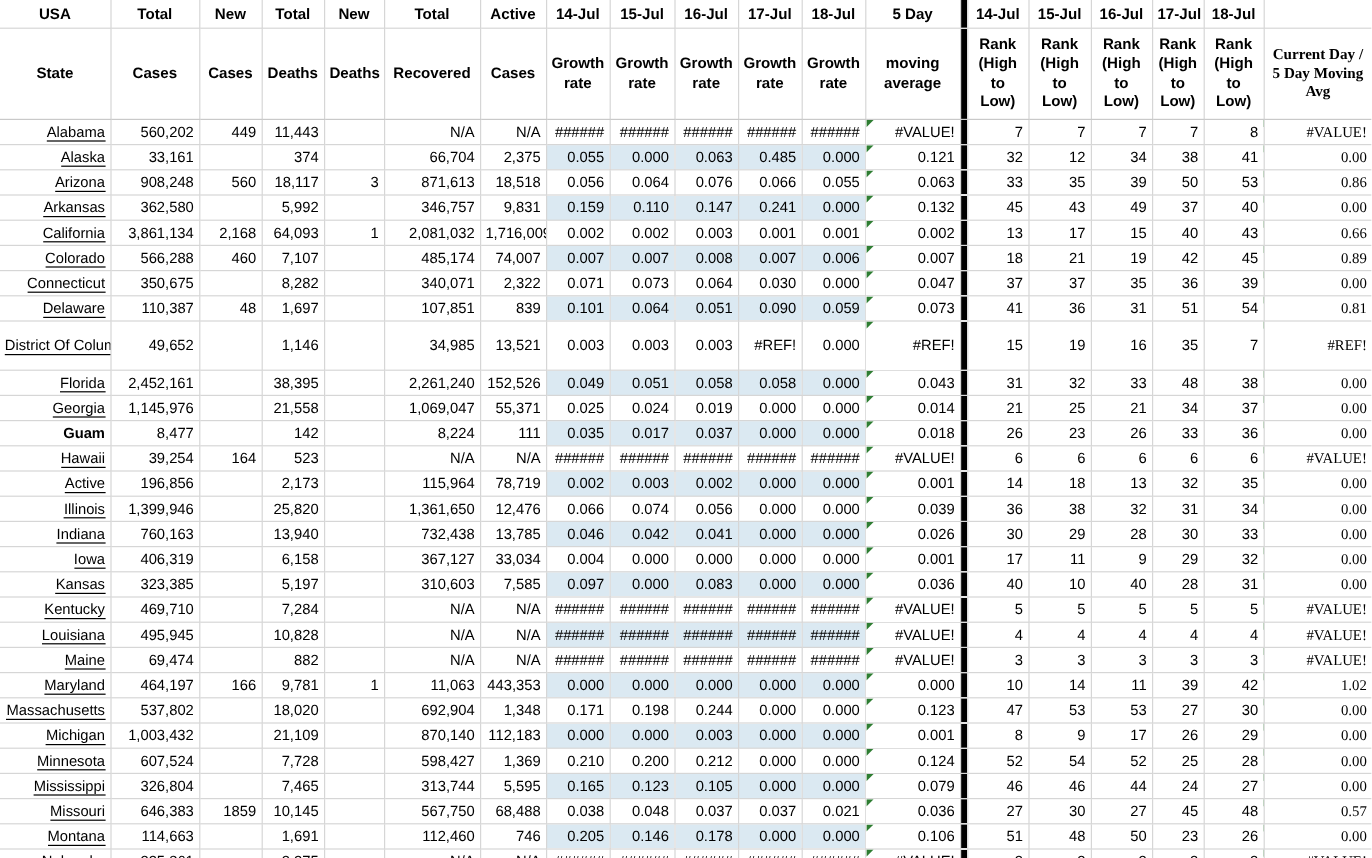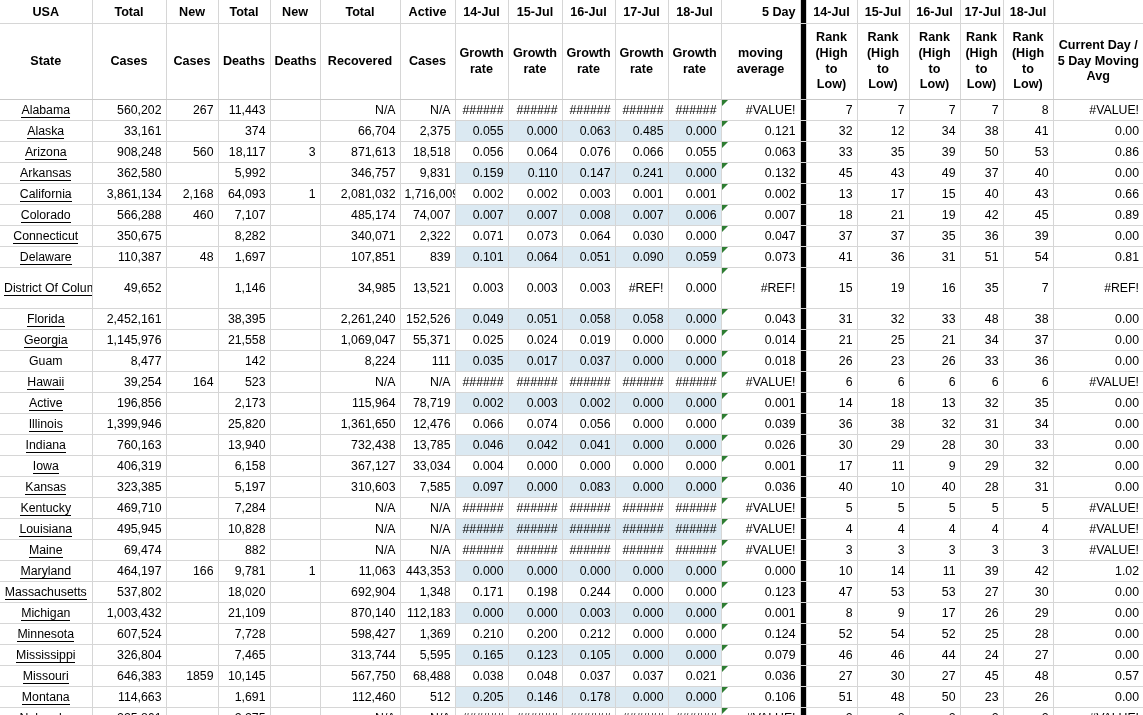--- a/index.html
+++ b/index.html
@@ -44,32 +44,32 @@
     line-height:1.25;
     border-bottom:1px solid #c9c9c9;
   }
   tr.hdr-top td.lbl-left, tr.hdr-main td.lbl-left{ text-align:center; }
 
   
   tr.datarow td{ height:20px; }
   tr.datarow.tall td{ height:40px; }
 
   td.state{
-    text-align:center;
+    text-align:right;
     font-weight:bold;
     font-size:12.3px;
     padding-left:2px;
     white-space:normal;
     line-height:1.22;
   }
   td.state span.link{
     border-bottom:1px solid #000;
     display:inline;
   }
-  td.state span.plain{ border-bottom:none; }
+  td.state span.plain{ border-bottom:none;font-weight:bold; }
 
   td.num{ text-align:right; font-weight:bold; }
   td.gr{ text-align:right; font-weight:normal; }
   td.rank{ text-align:right; font-weight:normal; }
   td.cda{ text-align:right; font-weight:normal; }
 
   
   td.band{ background:#dbe9f2; }
 
   
@@ -96,21 +96,21 @@
   }
 
   
   td.divider{
     background:#000000;
     border-right:none;
     border-bottom:none;
     padding:0;
   }
   tr.hdr-top td.divider, tr.hdr-main td.divider{ background:#000; }
-  table.grid tr td:last-child{ border-right:none; }
+  table.grid tr td:last-child{ border-right:none;font-family:Liberation Serif, serif; }
 </style>
 </head>
 <body>
 
 <div id="sheet">
   <table class="grid">
     <colgroup>
       <col style="width:92px">
         <col style="width:74px">
         <col style="width:52px">
@@ -139,21 +139,21 @@
           <td>New</td>
           <td>Total</td>
           <td>New</td>
           <td>Total</td>
           <td>Active</td>
           <td>14-Jul</td>
           <td>15-Jul</td>
           <td>16-Jul</td>
           <td>17-Jul</td>
           <td>18-Jul</td>
-          <td class="lbl-left" style="text-align: right;">5 Day</td>
+          <td class="lbl-left" style="text-align: center;">5 Day</td>
           <td class="divider"></td>
           <td>14-Jul</td>
           <td>15-Jul</td>
           <td>16-Jul</td>
           <td>17-Jul</td>
           <td>18-Jul</td>
           <td></td>
         </tr>
         <tr class="hdr-main">
           <td>State</td>
@@ -173,21 +173,21 @@
           <td>Rank (High to Low)</td>
           <td>Rank (High to Low)</td>
           <td>Rank (High to Low)</td>
           <td>Rank (High to Low)</td>
           <td>Rank (High to Low)</td>
           <td>Current Day / 5 Day Moving Avg</td>
         </tr>
         <tr class="datarow">
           <td class="state"><span class="link">Alabama</span></td>
           <td class="num">560,202</td>
-          <td class="num">267</td>
+          <td class="num">449</td>
           <td class="num">11,443</td>
           <td class="num"></td>
           <td class="num">N/A</td>
           <td class="num">N/A</td>
           <td class="gr">######</td>
           <td class="gr">######</td>
           <td class="gr">######</td>
           <td class="gr">######</td>
           <td class="gr">######</td>
           <td class="fiveday"><span class="tri"></span><span>#VALUE!</span></td>
@@ -771,21 +771,21 @@
           <td class="rank rank-last"><span class="tri"></span><span>48</span></td>
           <td class="cda">0.57</td>
         </tr>
         <tr class="datarow">
           <td class="state"><span class="link">Montana</span></td>
           <td class="num">114,663</td>
           <td class="num"></td>
           <td class="num">1,691</td>
           <td class="num"></td>
           <td class="num">112,460</td>
-          <td class="num">512</td>
+          <td class="num">746</td>
           <td class="gr band">0.205</td>
           <td class="gr band">0.146</td>
           <td class="gr band">0.178</td>
           <td class="gr band">0.000</td>
           <td class="gr band">0.000</td>
           <td class="fiveday"><span class="tri"></span><span>0.106</span></td>
           <td class="divider"></td>
           <td class="rank"><span>51</span></td>
           <td class="rank"><span>48</span></td>
           <td class="rank"><span>50</span></td>

